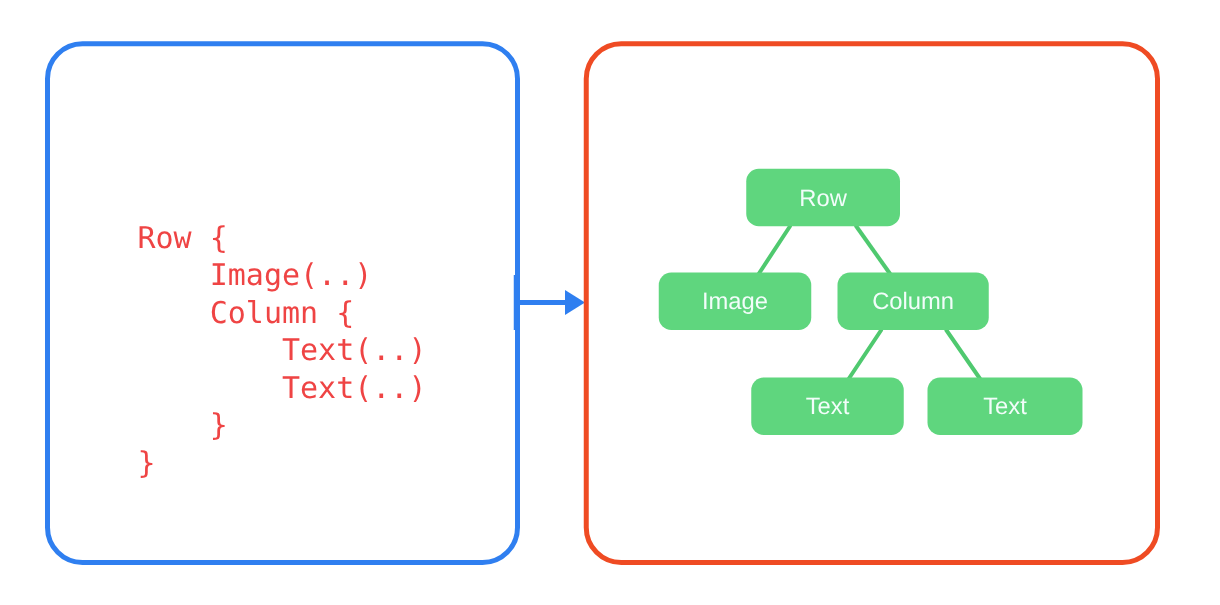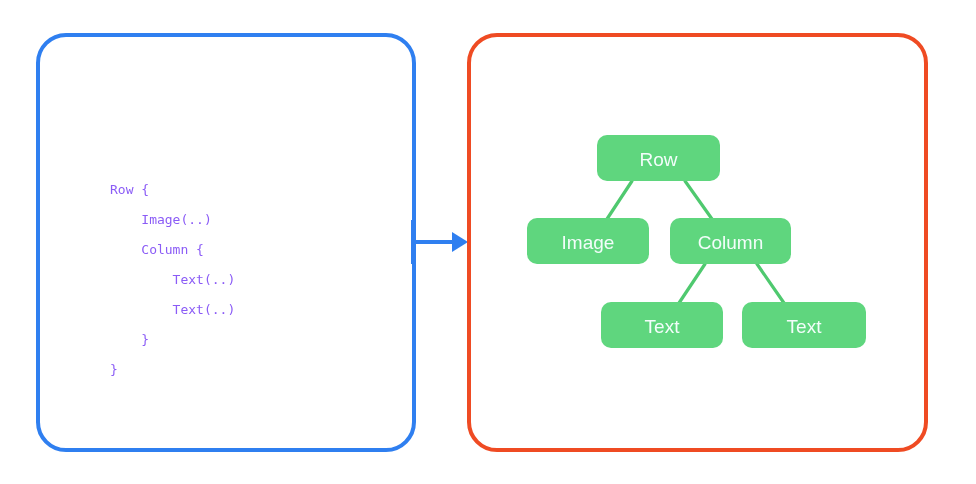--- a/index.html
+++ b/index.html
@@ -44,23 +44,23 @@
     border: 4px solid #ef4b23;
   }
 
   
   #code-block {
     position: absolute;
     left: 70px;
     top: 138px;
     margin: 0;
     font-family: "DejaVu Sans Mono", "Liberation Mono", monospace;
-    font-size: 13px;
+    font-size: 24px;
     line-height: 30px;
-    color: #8b5cf6;
+    color: #ef4444;
     white-space: pre;
     letter-spacing: 0px;
   }
 
   
   #arrow-connector {
     position: absolute;
     left: 410px;
     top: 218px;
     width: 62px;

